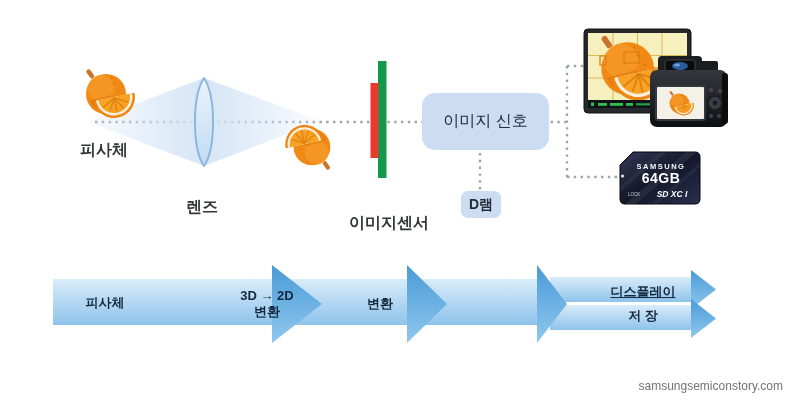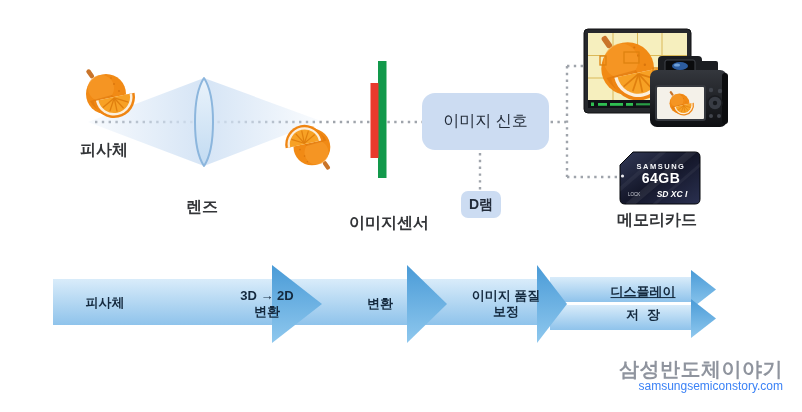--- a/index.html
+++ b/index.html
@@ -27,21 +27,21 @@
   .dram-box{
     position:absolute;left:461px;top:191px;width:40px;height:27px;
     background:#ccdcf2;border-radius:7px;display:flex;align-items:center;justify-content:center;
     font-weight:bold;font-size:14px;color:#232c3a;z-index:3;
   }
   .brand{
     position:absolute;right:19px;top:356px;font-weight:bold;font-size:20px;
     color:#8f949e;letter-spacing:0.5px;z-index:3;white-space:nowrap;
   }
   .site{
-    position:absolute;right:19px;top:379px;font-size:12px;color:#3b82f6;z-index:3;white-space:nowrap;
+    position:absolute;right:19px;top:379px;font-size:12px;color:#737373;z-index:3;white-space:nowrap;
   }
 </style>
 </head>
 <body>
 
 <div class="stage">
 
   <svg class="canvas" viewBox="0 0 802 412">
     <defs>
       <linearGradient id="barGrad" x1="0" y1="0" x2="0" y2="1">
@@ -202,40 +202,34 @@
       <polygon points="407,265 447,304 407,343" fill="url(#headGrad)"></polygon>
       <polygon points="537,265 567,304 537,343" fill="url(#headGrad)"></polygon>
       <polygon points="691,270 716,289.5 691,309" fill="url(#headGrad)"></polygon>
       <polygon points="691,299 716,318.5 691,338" fill="url(#headGrad)"></polygon>
     </g>
   </svg>
 
   <div class="lbl" style="left:104px;top:150px;">피사체</div>
   <div class="lbl" style="left:202px;top:207px;">렌즈</div>
   <div class="lbl" style="left:381px;top:223px;margin-left:8px;">이미지센서</div>
-  <div class="lbl" style="left:657px;top:220px;">메모리카드</div>
 
   <div class="isp-box">
     <div>이미지 신호</div>
   </div>
   <div class="dram-box">
     <span>D램</span>
   </div>
 
   <div class="flow-lbl" style="left:105px;top:303px;">피사체</div>
   <div class="flow-lbl" style="left:267px;top:304px;">
     <div>3D → 2D</div>
     <div>변환</div>
   </div>
   <div class="flow-lbl" style="left:380px;top:304px;">
     <div>변환</div>
   </div>
-  <div class="flow-lbl" style="left:506px;top:304px;">
-    <div>이미지 품질</div>
-    <div>보정</div>
-  </div>
   <div class="flow-lbl" style="left:643px;top:292px;text-decoration:underline;">디스플레이</div>
-  <div class="flow-lbl" style="left:643px;top:316px;font-family:Liberation Mono, monospace;">저 장</div>
-
-  <div class="brand">삼성반도체이야기</div>
+  <div class="flow-lbl" style="left:643px;top:316px;">저 장</div>
+
   <div class="site">samsungsemiconstory.com</div>
 
 </div>
 
 </body></html>

